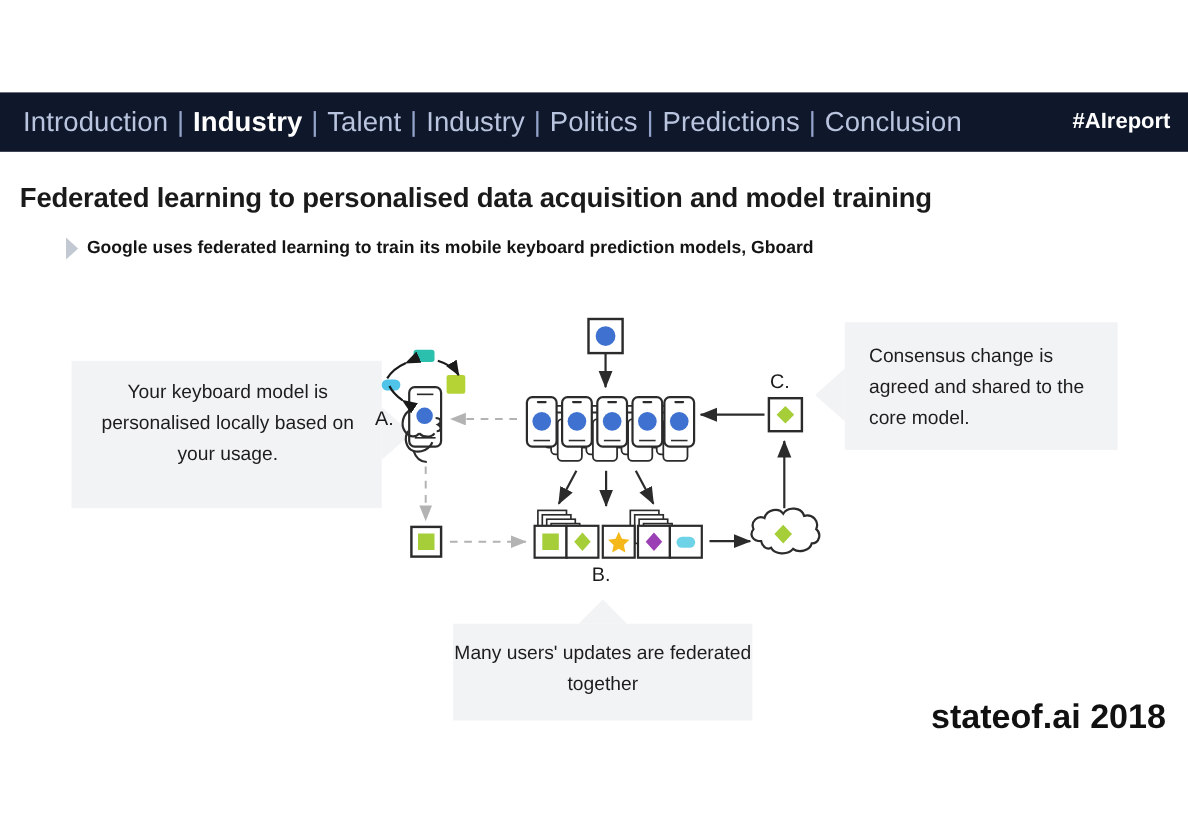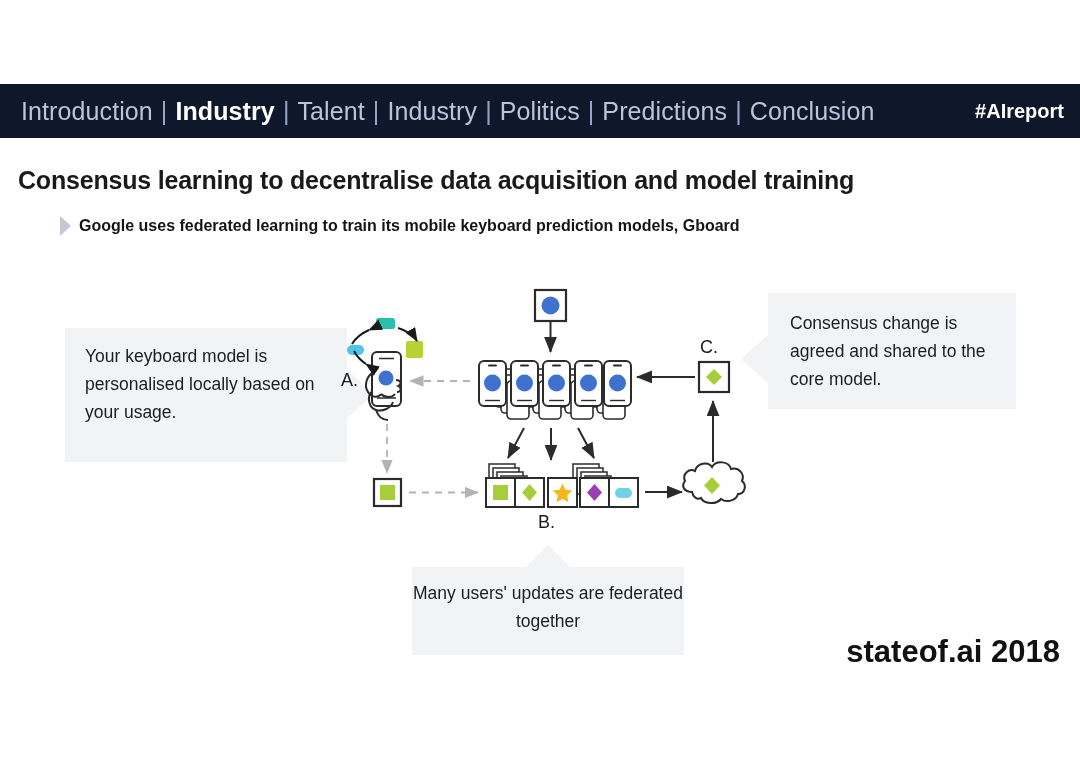--- a/index.html
+++ b/index.html
@@ -57,20 +57,21 @@
   .callout{
     position:absolute;
     background:#f2f3f5;
     color:#1d1d1d;
     font-size:17.5px;
     line-height:28px;
   }
   .callout-left{
     left:65px;top:328px;width:244px;height:104px;
     padding:14px 18px 16px 20px;
+    text-align:center;
   }
   .callout-left .tip{
     position:absolute;right:-27px;top:42px;
     width:0;height:0;
     border-top:24px solid transparent;
     border-bottom:24px solid transparent;
     border-left:27px solid #f2f3f5;
   }
   .callout-right{
     left:768px;top:293px;width:206px;height:86px;
@@ -130,21 +131,21 @@
       <span class="nav-sep">|</span>
       <span class="nav-item">Politics</span>
       <span class="nav-sep">|</span>
       <span class="nav-item">Predictions</span>
       <span class="nav-sep">|</span>
       <span class="nav-item">Conclusion</span>
     </div>
   <div class="hashtag">#AIreport</div>
 </div>
 
-<div class="title">Consensus learning to decentralise data acquisition and model training</div>
+<div class="title">Federated learning to personalised data acquisition and model training</div>
 <div class="subtitle-row">
   <div class="subtitle-arrow"></div>
   <div class="subtitle">Google uses federated learning to train its mobile keyboard prediction models, Gboard</div>
 </div>
 
 <div class="callout callout-left">
   <span>Your keyboard model is personalised locally based on your usage.</span>
   <div class="tip"></div>
 </div>
 

